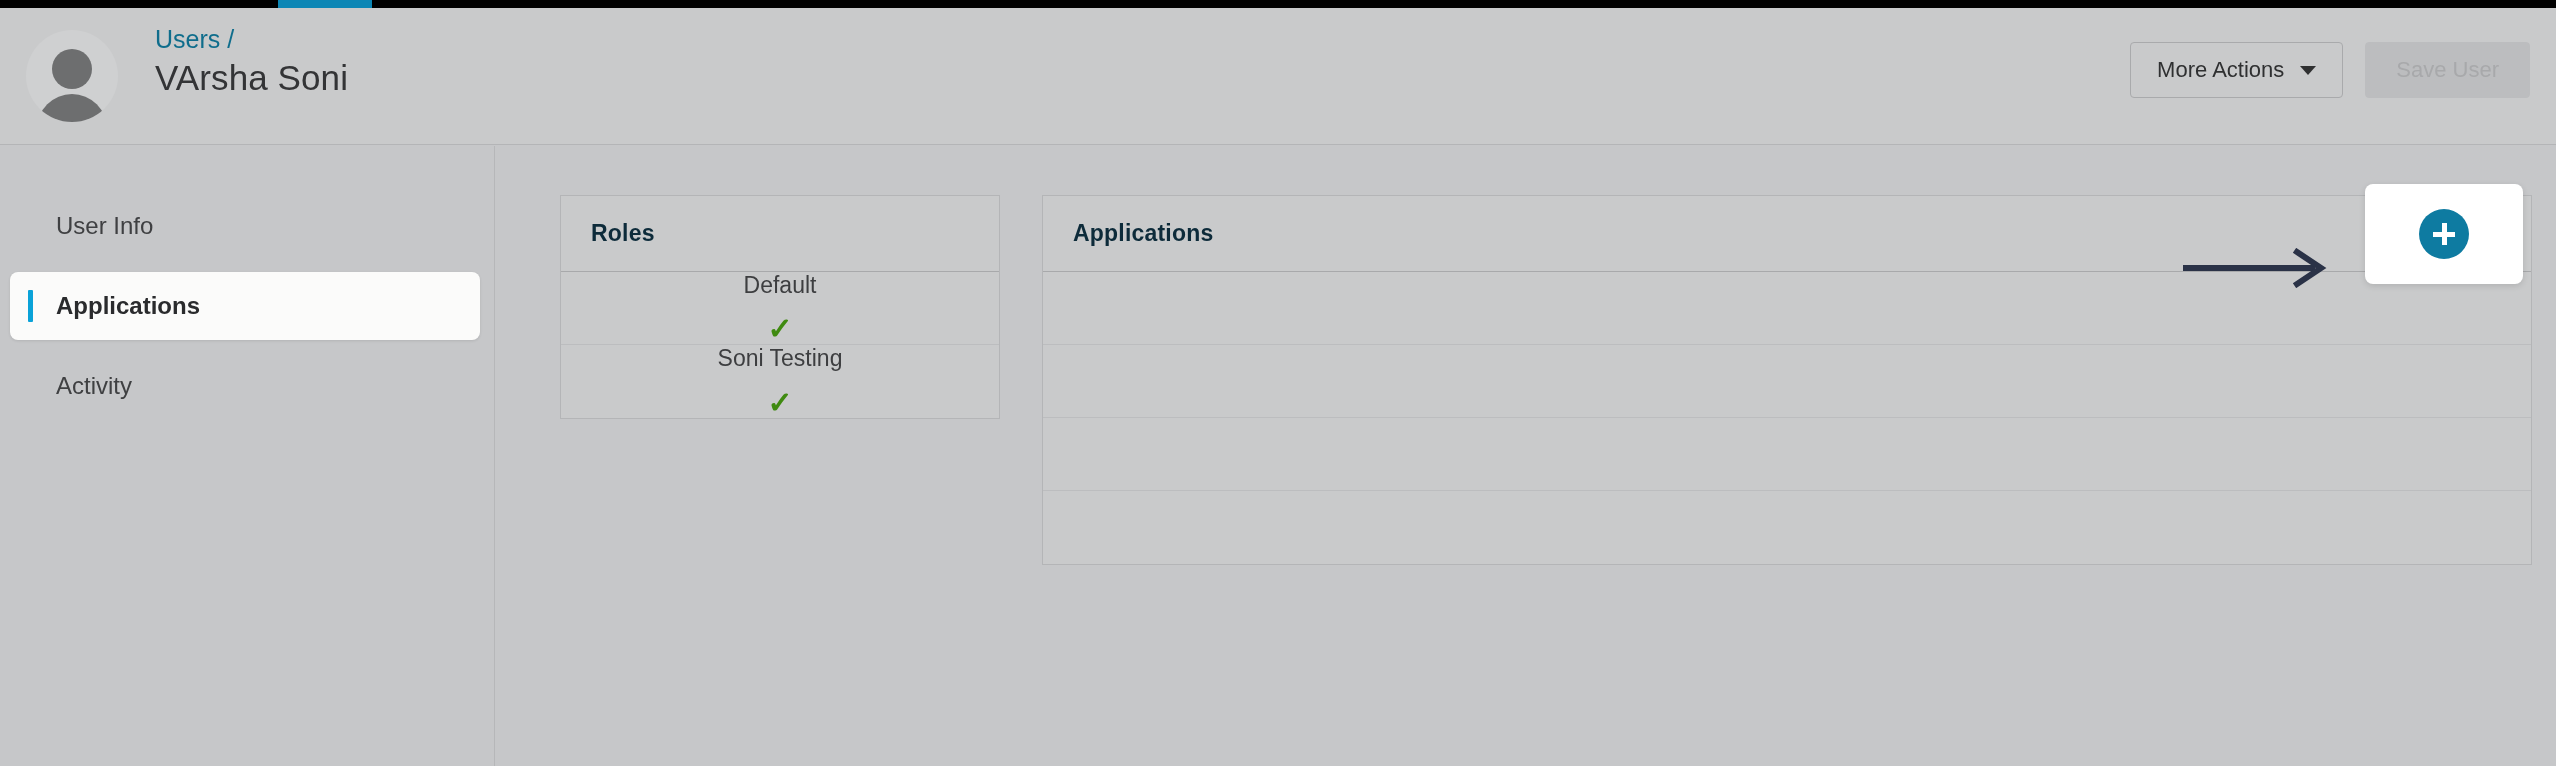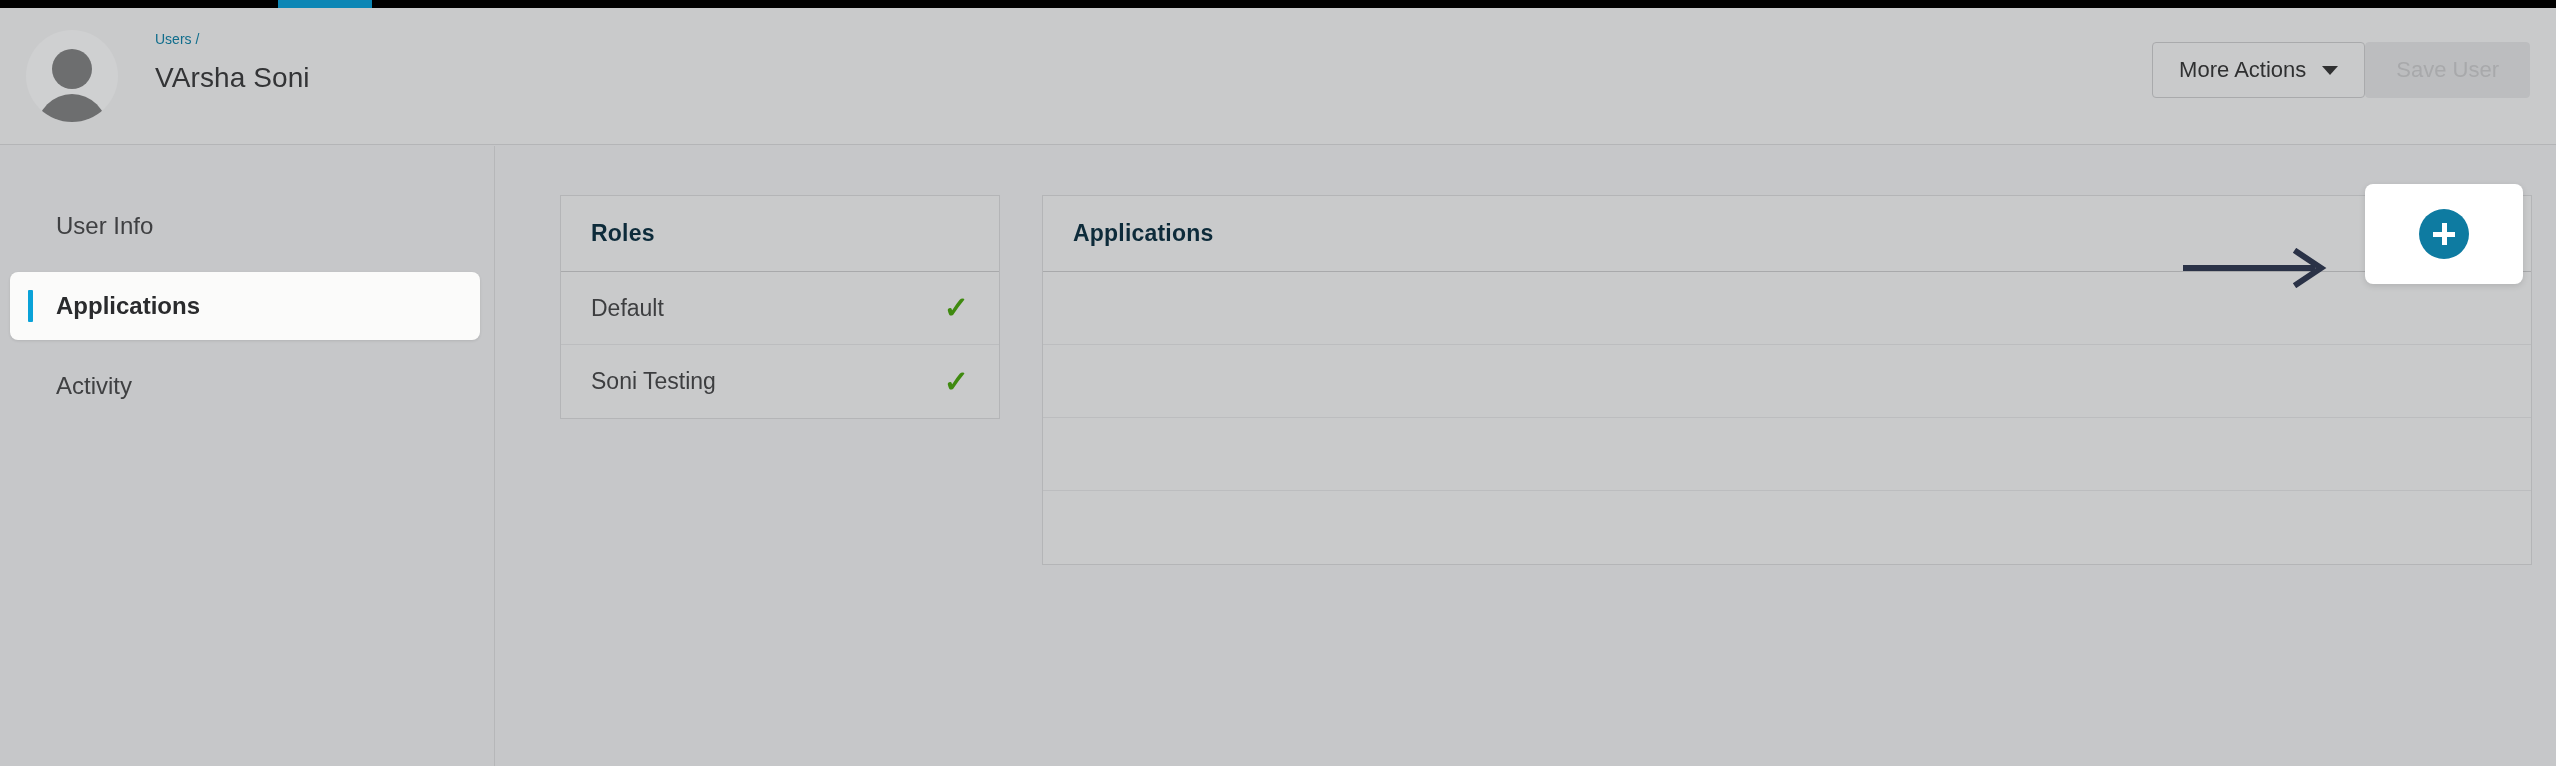--- a/index.html
+++ b/index.html
@@ -68,41 +68,42 @@
     width: 70px; height: 56px;
     border-radius: 36px 36px 0 0;
     background: #6d6e6f;
   }
 
   .titleblock {
     position: absolute;
     left: 155px; top: 18px;
   }
   .breadcrumb {
-    font-size: 14px;
+    font-size: 25px;
     line-height: 26px;
     color: #0f6d8c;
     font-family: "Liberation Sans", sans-serif;
     cursor: pointer;
     display: inline-block;
   }
   .pagetitle {
     margin-top: 4px;
-    font-size: 28px;
+    font-size: 35px;
     line-height: 44px;
     color: #333436;
     font-weight: 400;
     letter-spacing: 0.1px;
   }
 
   .header-actions {
     position: absolute;
     right: 26px; top: 34px;
     display: flex;
     align-items: flex-start;
+    gap: 22px;
     margin-left: 18px;
   }
   .btn {
     font-family: "Liberation Sans", sans-serif;
     font-size: 22px;
     line-height: 1;
     border-radius: 4px;
     display: flex;
     align-items: center;
     justify-content: center;
@@ -212,20 +213,21 @@
 
   .card-row {
     height: 73px;
     display: flex;
     align-items: center;
     justify-content: space-between;
     padding: 0 30px;
     border-bottom: 1px solid #bcbdbf;
     font-size: 23px;
     color: #3d3e40;
+    flex-direction: column;
   }
   .card-row:last-child { border-bottom: none; }
   .check {
     color: #3f8a10;
     font-size: 30px;
     font-weight: bold;
     line-height: 1;
   }
 
   .row-empty {

